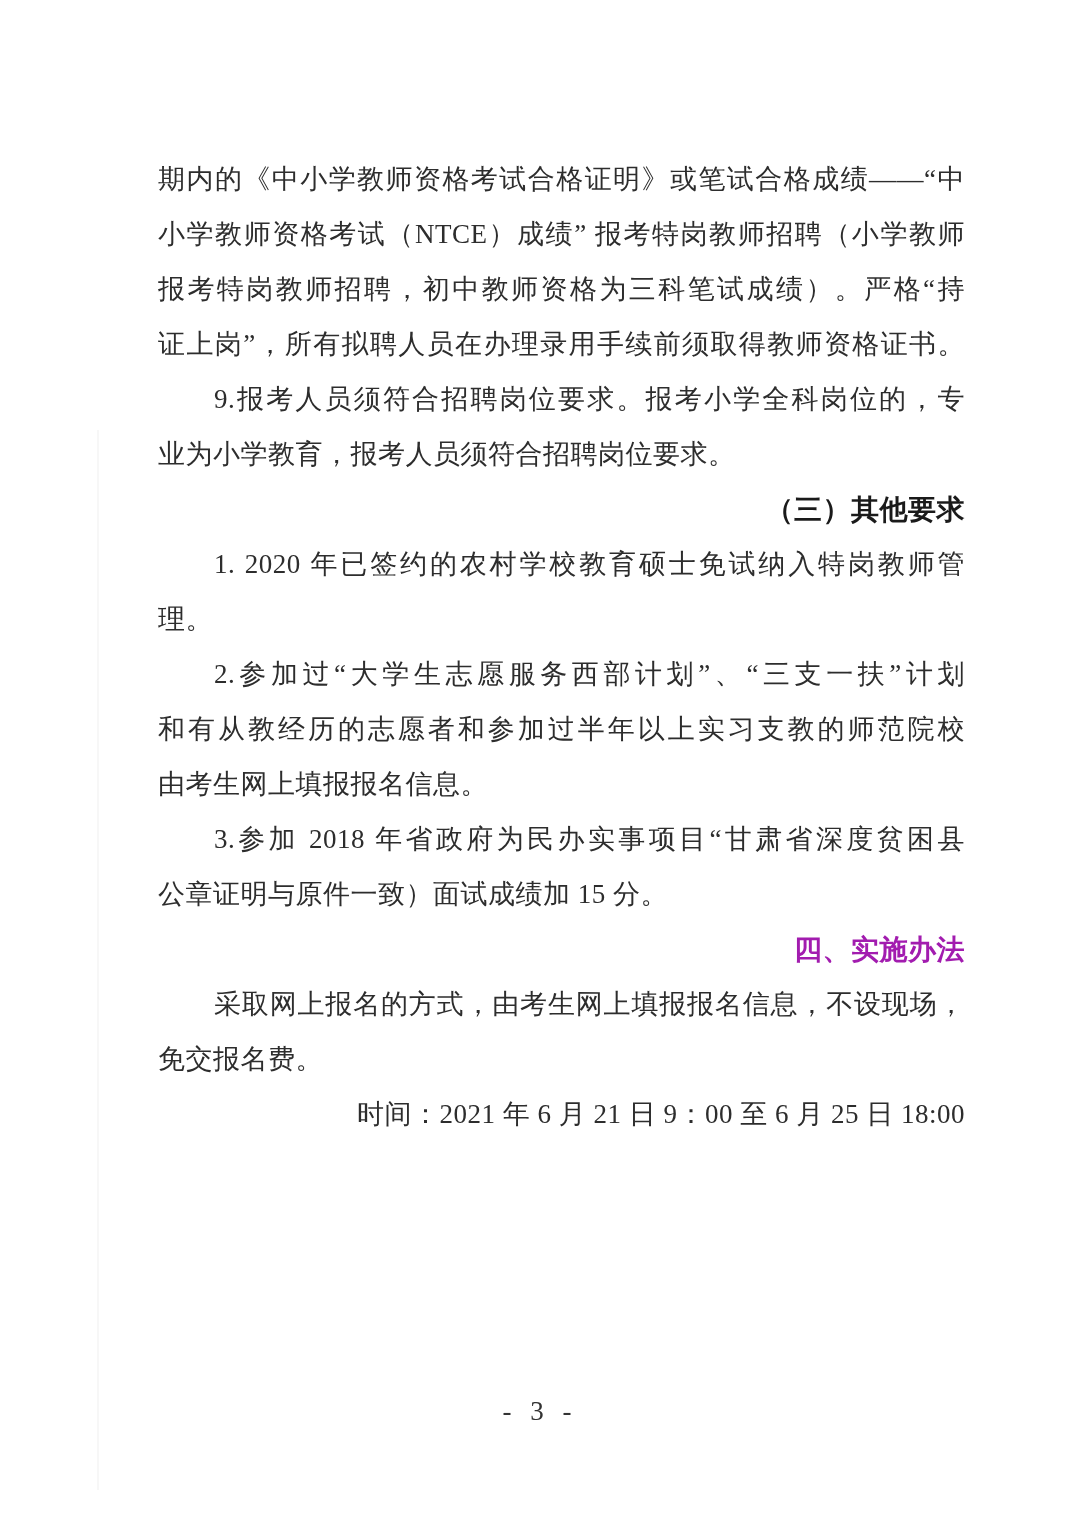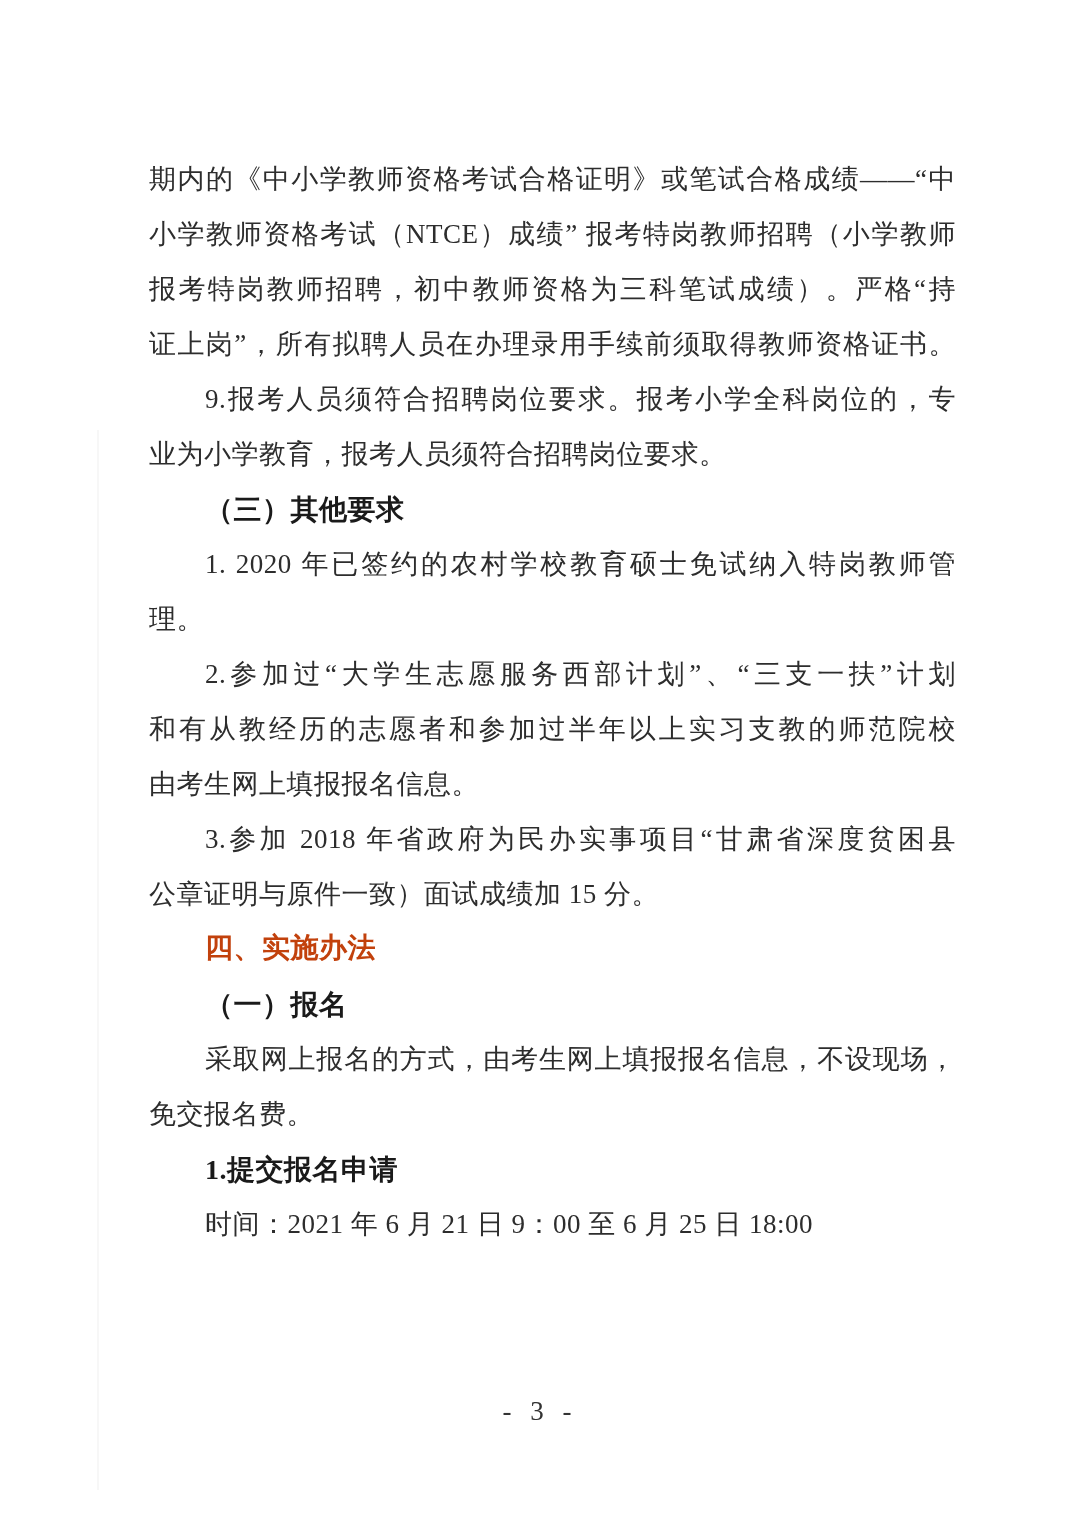--- a/index.html
+++ b/index.html
@@ -19,48 +19,49 @@
   .scan-artifact {
     position: absolute;
     left: 97px;
     top: 430px;
     width: 2px;
     height: 1060px;
     background: rgba(0,0,0,0.03);
   }
   .content {
     position: absolute;
-    left: 149px;
+    left: 158px;
     top: 152px;
     width: 807px;
   }
   .line {
     height: 55px;
     line-height: 55px;
     font-size: 27px;
     color: #2d2d2d;
     letter-spacing: 0.5px;
   }
   .line.justify {
     text-align: justify;
     text-align-last: justify;
     text-justify: inter-ideograph;
   }
   .line.indent {
     text-indent: 56px;
+    text-align: right;
   }
   .line.heading-kai {
     font-weight: 700;
     color: #1a1a1a;
     font-size: 28px;
   }
   .line.heading-hei {
-    font-family: Liberation Mono, monospace;
+    font-family: Liberation Serif, serif;
     font-weight: 700;
-    color: #c2410c;
+    color: #a21caf;
     font-size: 28px;
   }
   .page-number {
     position: absolute;
     left: 0;
     top: 1396px;
     width: 100%;
     text-align: center;
     font-size: 27px;
     color: #333333;
@@ -81,20 +82,18 @@
       <div class="line">业为小学教育，报考人员须符合招聘岗位要求。</div>
       <div class="line heading-kai indent">（三）其他要求</div>
       <div class="line indent justify">1. 2020 年已签约的农村学校教育硕士免试纳入特岗教师管</div>
       <div class="line">理。</div>
       <div class="line indent justify">2.参加过“大学生志愿服务西部计划”、“三支一扶”计划</div>
       <div class="line justify">和有从教经历的志愿者和参加过半年以上实习支教的师范院校</div>
       <div class="line">由考生网上填报报名信息。</div>
       <div class="line indent justify">3.参加 2018 年省政府为民办实事项目“甘肃省深度贫困县</div>
       <div class="line">公章证明与原件一致）面试成绩加 15 分。</div>
       <div class="line heading-hei indent">四、实施办法</div>
-      <div class="line heading-kai indent">（一）报名</div>
       <div class="line indent justify">采取网上报名的方式，由考生网上填报报名信息，不设现场，</div>
       <div class="line">免交报名费。</div>
-      <div class="line heading-kai indent">1.提交报名申请</div>
       <div class="line indent">时间：2021 年 6 月 21 日 9：00 至 6 月 25 日 18:00</div>
     </div>
   <div class="page-number">- 3 -</div>
 </div>
 
 </body></html>

